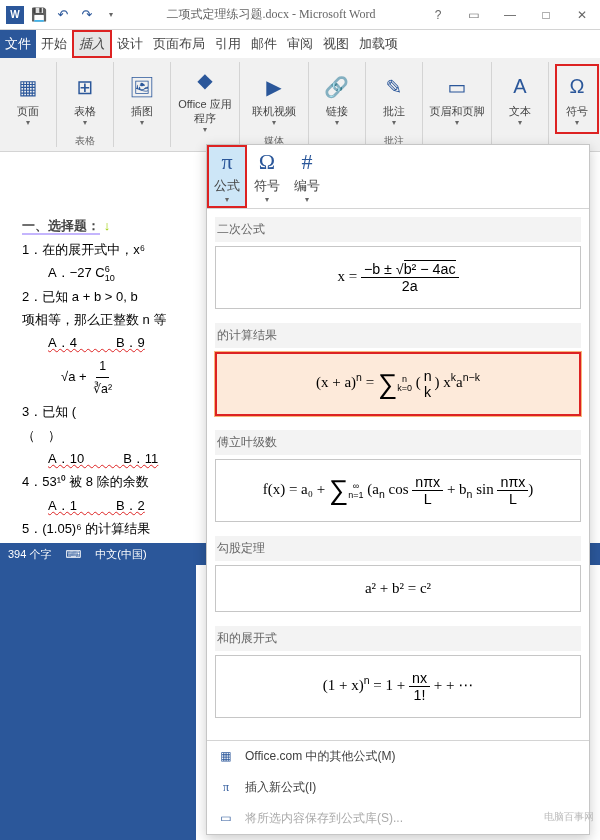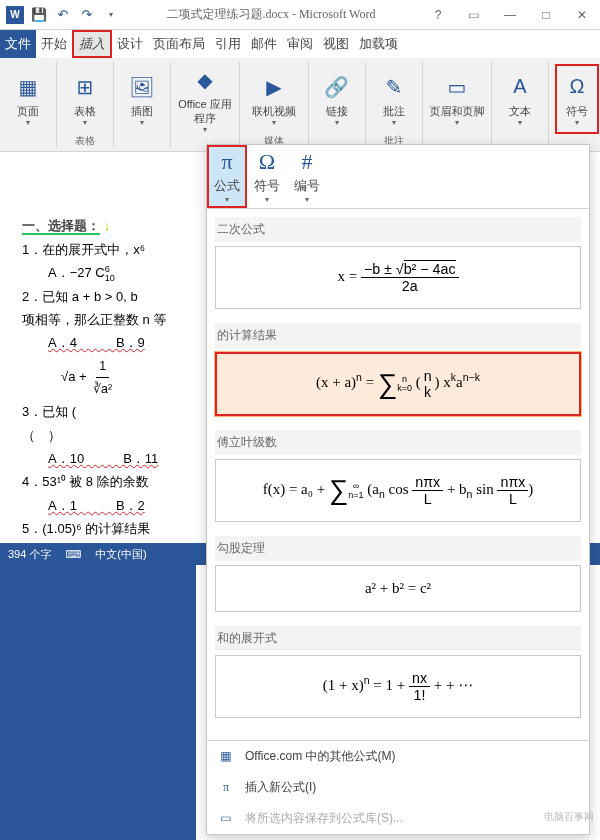--- a/index.html
+++ b/index.html
@@ -186,21 +186,21 @@
           <div class="ribbon-label">符号</div>
           <div class="arrow-down">▾</div>
         </div>
       </div>
     </div>
   </div>
 
 <div class="document-area">
   <div class="doc-body">
     <div class="doc-title">二项式定理练习题</div>
-    <p><span class="section-head" style="border-bottom:2px solid #22c55e">一、选择题：</span> <span style="color:#9c0">↓</span></p>
+    <p><span class="section-head" style="border-bottom:2px solid #c4b5fd">一、选择题：</span> <span style="color:#9c0">↓</span></p>
     <p>1．在的展开式中，x⁶</p>
     <p>　　<span>A．</span><span>−27 C</span><span class="supsub" style="font-size:0.7em">
           <span>6</span>
           <span>10</span>
         </span></p>
     <p>2．已知 a + b &gt; 0, b</p>
     <p>项相等，那么正整数 n 等</p>
     <p>　　<span class="red-wave">A．4　　　B．9</span></p>
     <p>　　　<span>√a + </span><span class="frac">
           <span class="num">1</span>

